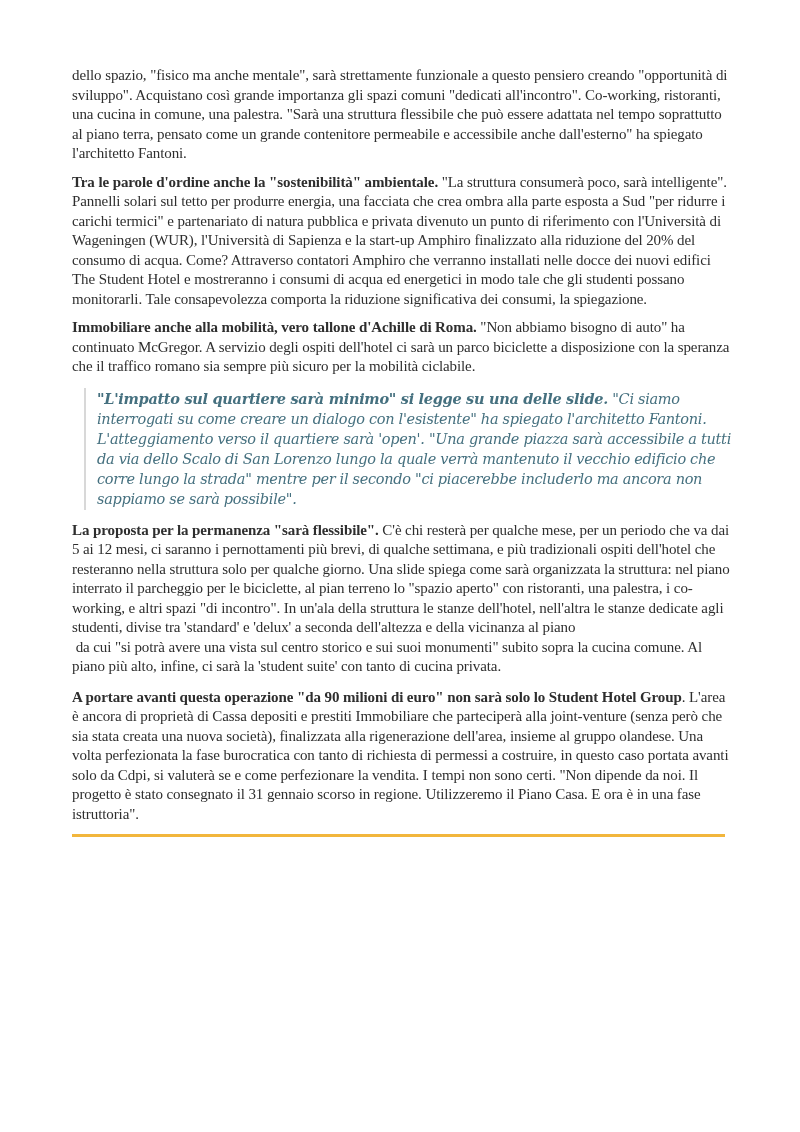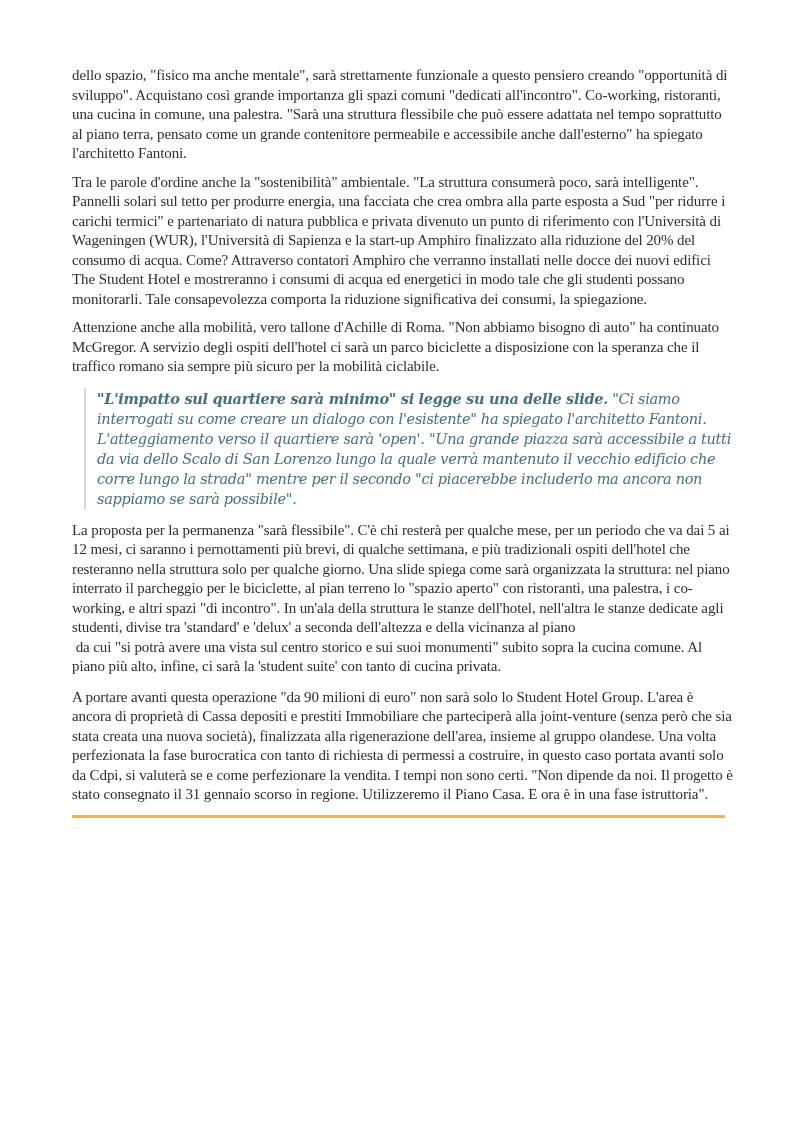--- a/index.html
+++ b/index.html
@@ -28,21 +28,21 @@
   .para {
     margin: 0 0 9px 0;
   }
   .para.joined {
     margin-bottom: 8px;
   }
   .para.nogap-top {
     margin-top: 11px;
   }
   .lead {
-    font-weight: normal;
+    font-weight: bold;
     text-align: center;
   }
   .quote {
     margin: 11px 0 11px 12px;
     padding: 1px 0 1px 11px;
     border-left: 2px solid #d8d8d8;
     color: #45707f;
     font-family: "DejaVu Serif", serif;
     font-style: italic;
     font-size: 14.5px;
@@ -65,21 +65,21 @@
 </style>
 </head>
 <body>
 
 <article class="article">
 
   <p class="para"><span>dello spazio, "fisico ma anche mentale", sarà strettamente funzionale a questo pensiero creando "opportunità di sviluppo". Acquistano così grande importanza gli spazi comuni "dedicati all'incontro". Co-working, ristoranti, una cucina in comune, una palestra. "Sarà una struttura flessibile che può essere adattata nel tempo soprattutto al piano terra, pensato come un grande contenitore permeabile e accessibile anche dall'esterno" ha spiegato l'architetto Fantoni.</span></p>
 
   <p class="para"><strong class="lead">Tra le parole d'ordine anche la "sostenibilità" ambientale.</strong><span> "La struttura consumerà poco, sarà intelligente". Pannelli solari sul tetto per produrre energia, una facciata che crea ombra alla parte esposta a Sud "per ridurre i carichi termici" e partenariato di natura pubblica e privata divenuto un punto di riferimento con l'Università di Wageningen (WUR), l'Università di Sapienza e la start-up Amphiro finalizzato alla riduzione del 20% del consumo di acqua. Come? Attraverso contatori Amphiro che verranno installati nelle docce dei nuovi edifici The Student Hotel e mostreranno i consumi di acqua ed energetici in modo tale che gli studenti possano monitorarli. Tale consapevolezza comporta la riduzione significativa dei consumi, la spiegazione.</span></p>
 
-  <p class="para"><strong class="lead">Attenzione anche alla mobilità, vero tallone d'Achille di Roma.</strong><span> "Non abbiamo bisogno di auto" ha continuato McGregor. A servizio degli ospiti dell'hotel ci sarà un parco biciclette a disposizione con la speranza che il traffico romano sia sempre più sicuro per la mobilità ciclabile.</span></p>
+  <p class="para"><strong class="lead">Immobiliare anche alla mobilità, vero tallone d'Achille di Roma.</strong><span> "Non abbiamo bisogno di auto" ha continuato McGregor. A servizio degli ospiti dell'hotel ci sarà un parco biciclette a disposizione con la speranza che il traffico romano sia sempre più sicuro per la mobilità ciclabile.</span></p>
 
   <blockquote class="quote"><strong class="qlead">"L'impatto sul quartiere sarà minimo" si legge su una delle slide.</strong><span> "Ci siamo interrogati su come creare un dialogo con l'esistente" ha spiegato l'architetto Fantoni. L'atteggiamento verso il quartiere sarà 'open'. "Una grande piazza sarà accessibile a tutti da via dello Scalo di San Lorenzo lungo la quale verrà mantenuto il vecchio edificio che corre lungo la strada" mentre per il secondo "ci piacerebbe includerlo ma ancora non sappiamo se sarà possibile".</span></blockquote>
 
   <p class="para joined"><strong class="lead">La proposta per la permanenza "sarà flessibile".</strong><span> C'è chi resterà per qualche mese, per un periodo che va dai 5 ai 12 mesi, ci saranno i pernottamenti più brevi, di qualche settimana, e più tradizionali ospiti dell'hotel che resteranno nella struttura solo per qualche giorno. Una slide spiega come sarà organizzata la struttura: nel piano interrato il parcheggio per le biciclette, al pian terreno lo "spazio aperto" con ristoranti, una palestra, i co-working, e altri spazi "di incontro". In un'ala della struttura le stanze dell'hotel, nell'altra le stanze dedicate agli studenti, divise tra 'standard' e 'delux' a seconda dell'altezza e della vicinanza al piano</span><br><span class="cont"> da cui "si potrà avere una vista sul centro storico e sui suoi monumenti" subito sopra la cucina comune. Al piano più alto, infine, ci sarà la 'student suite' con tanto di cucina privata.</span></p>
 
   <p class="para nogap-top"><strong class="lead">A portare avanti questa operazione "da 90 milioni di euro" non sarà solo lo Student Hotel Group</strong><span>. L'area è ancora di proprietà di Cassa depositi e prestiti Immobiliare che parteciperà alla joint-venture (senza però che sia stata creata una nuova società), finalizzata alla rigenerazione dell'area, insieme al gruppo olandese. Una volta perfezionata la fase burocratica con tanto di richiesta di permessi a costruire, in questo caso portata avanti solo da Cdpi, si valuterà se e come perfezionare la vendita. I tempi non sono certi. "Non dipende da noi. Il progetto è stato consegnato il 31 gennaio scorso in regione. Utilizzeremo il Piano Casa. E ora è in una fase istruttoria".</span></p>
 
   <hr class="rule">
 
 </article>

